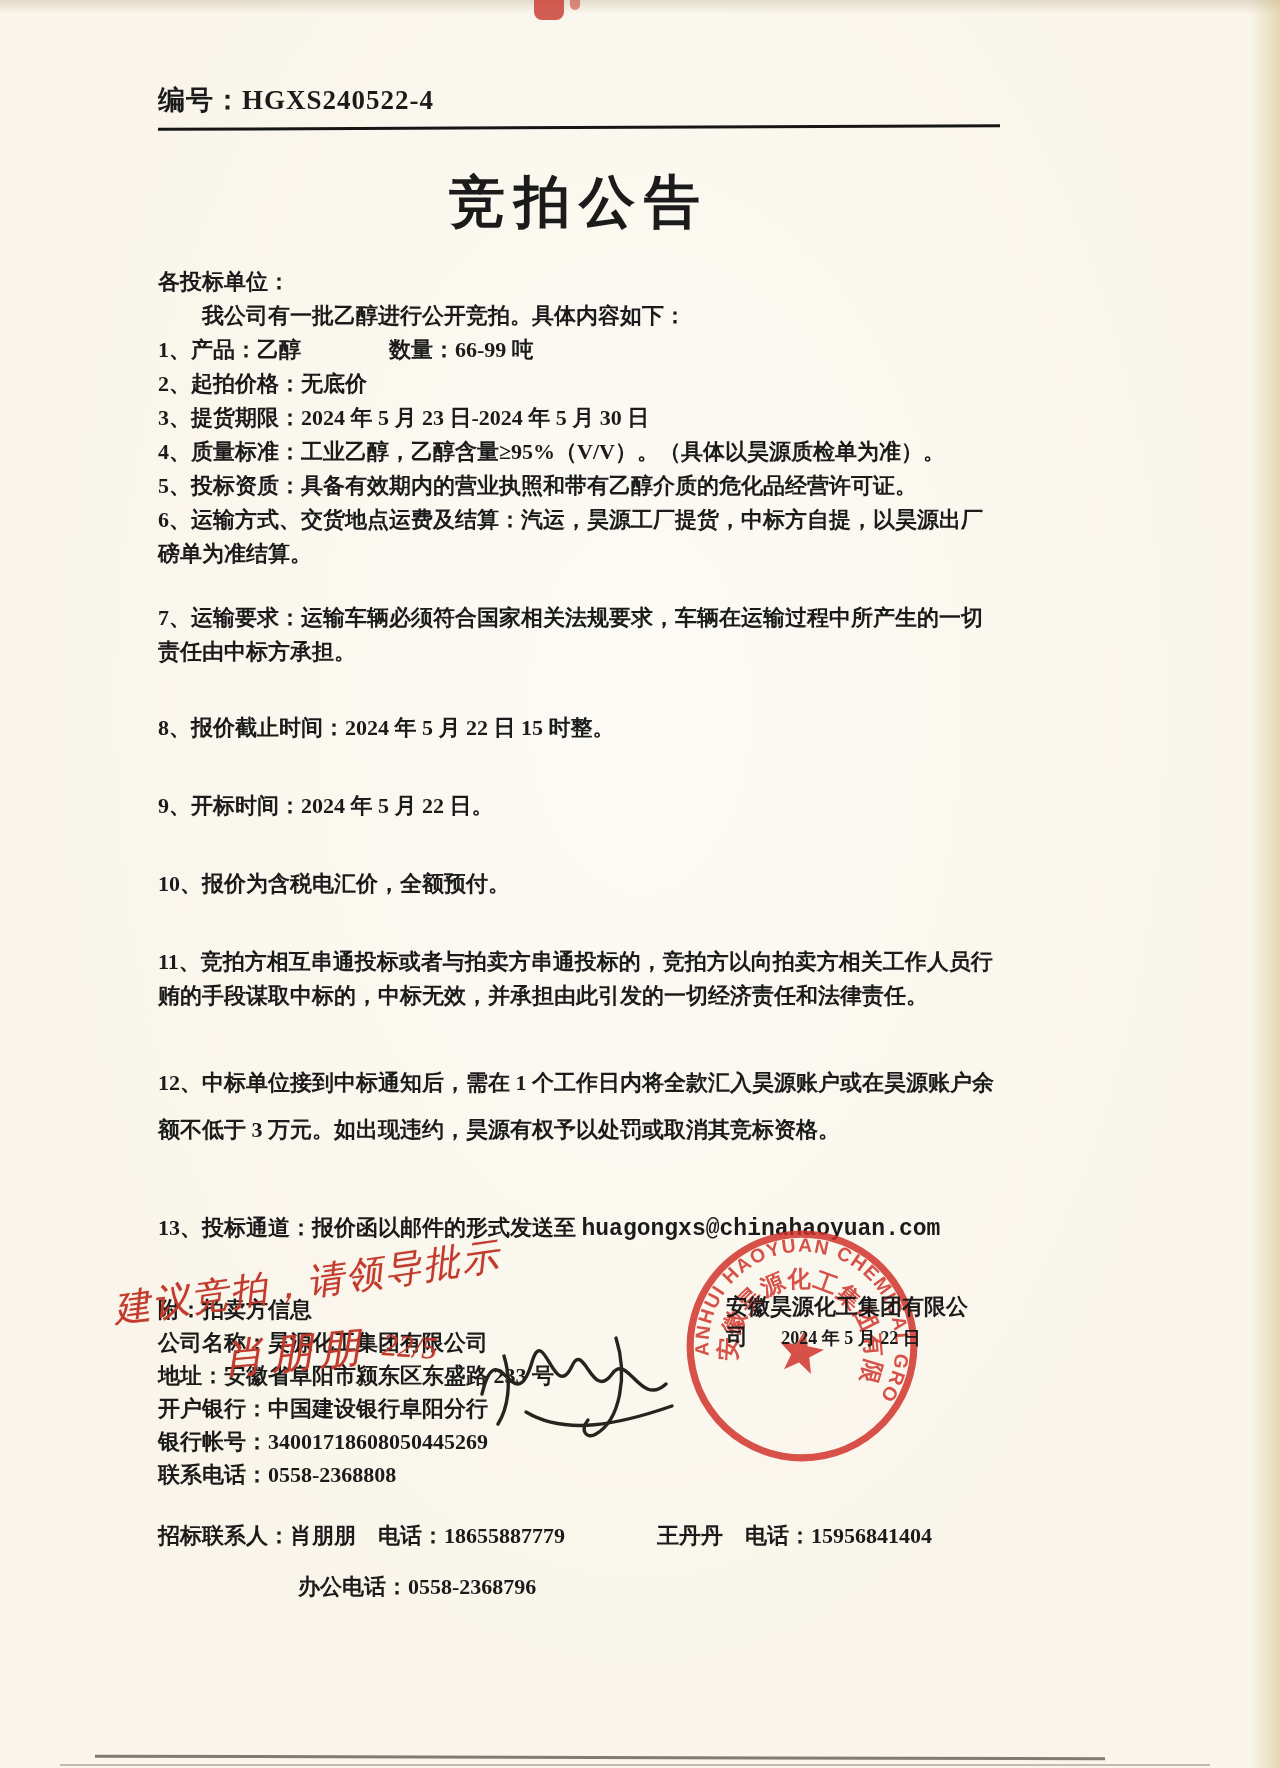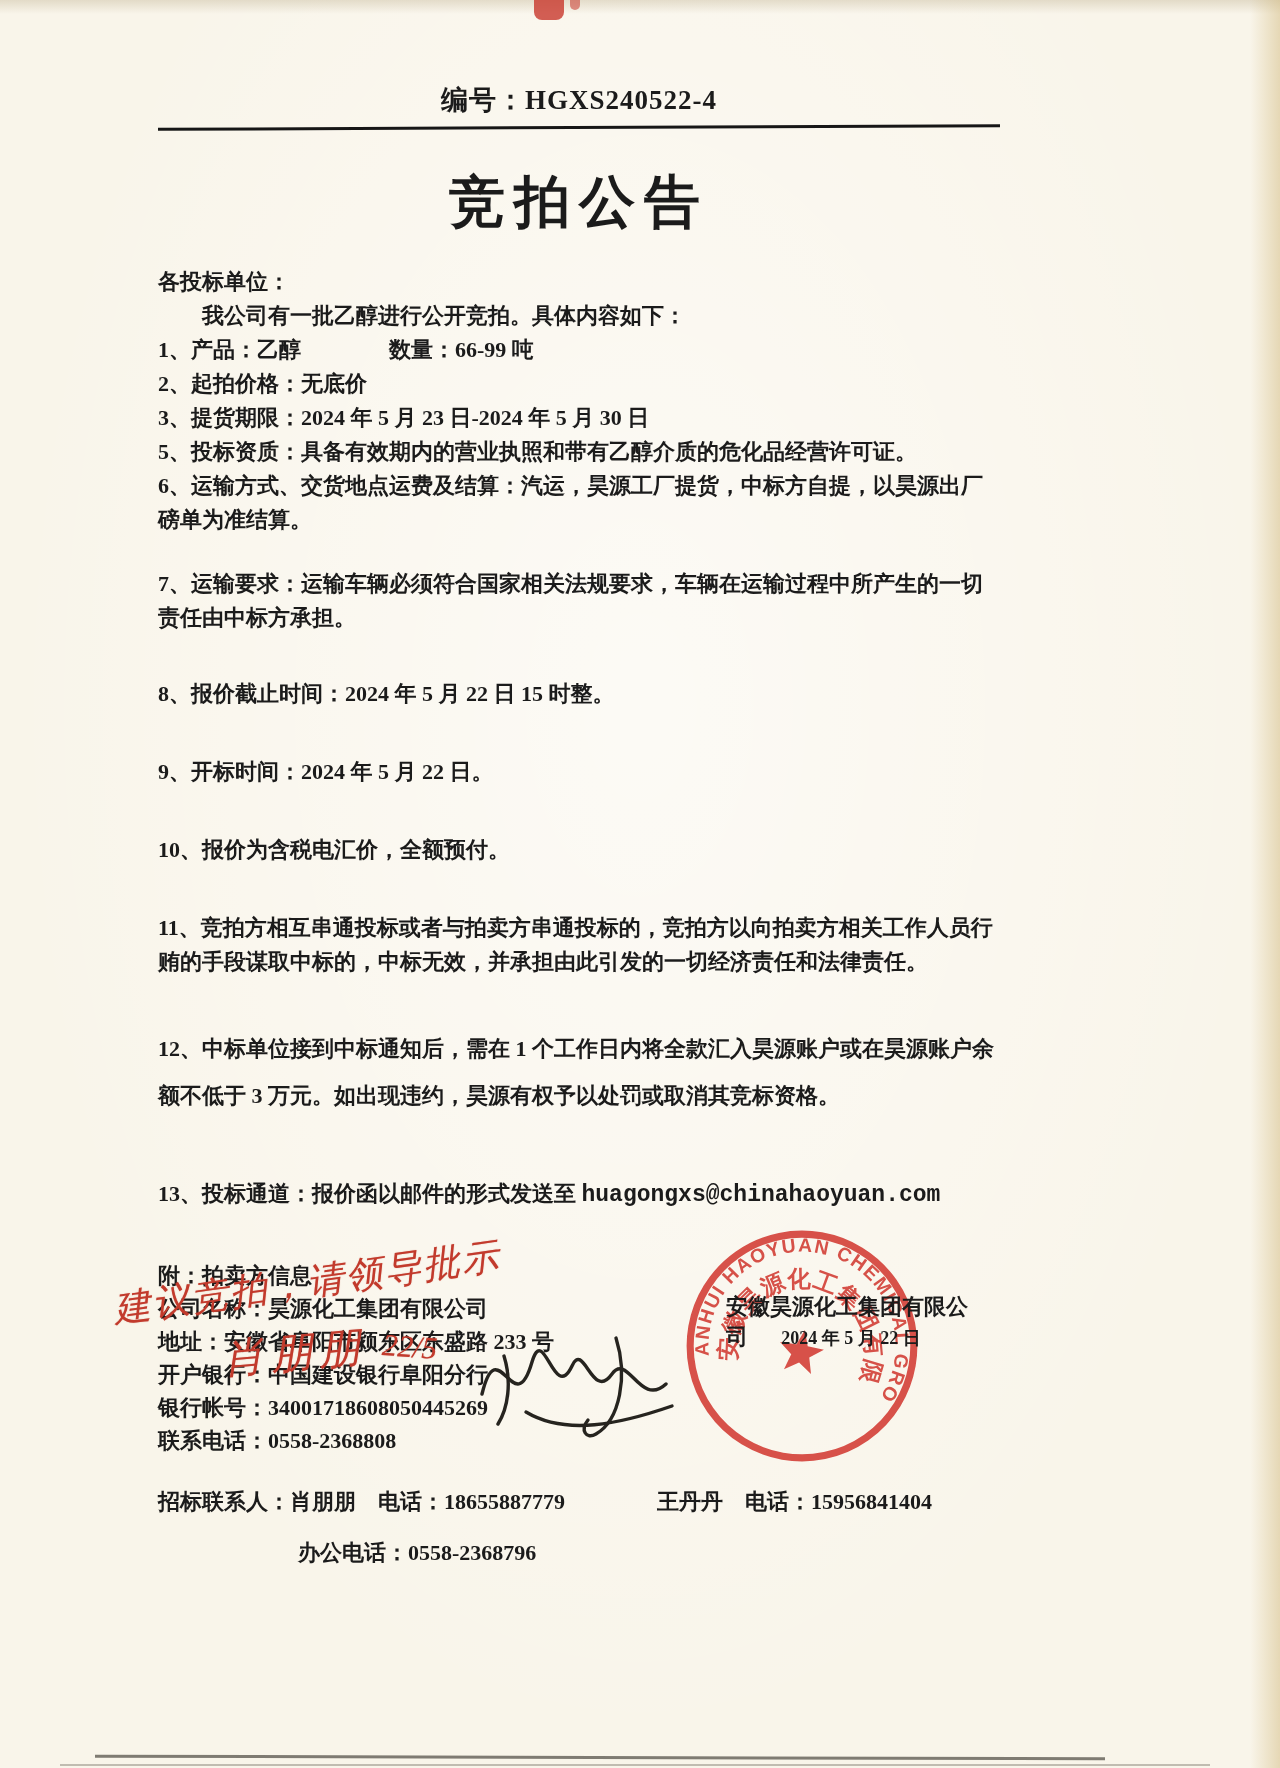--- a/index.html
+++ b/index.html
@@ -20,21 +20,21 @@
   .top-mark{position:absolute;left:534px;top:0;width:30px;height:20px;
     background:#c8372c;border-radius:0 0 8px 8px;opacity:.8;}
   .top-mark2{position:absolute;left:570px;top:0;width:10px;height:10px;
     background:#c8372c;border-radius:0 0 5px 5px;opacity:.55;}
   .bottom-line{position:absolute;left:95px;bottom:9px;width:1010px;height:3px;
     background:#56524a;opacity:.75;transform:rotate(.15deg);}
   .bottom-line2{position:absolute;left:60px;bottom:2px;width:1150px;height:2px;
     background:#8a8478;opacity:.5;}
 
   .content{position:absolute;left:158px;top:82px;width:842px;}
-  .doc-no{margin:0;text-align:center;font-size:27px;font-weight:700;letter-spacing:1px;}
+  .doc-no{margin:0;text-align:left;font-size:27px;font-weight:700;letter-spacing:1px;}
   .rule{height:3px;background:#161616;margin-top:8px;transform:rotate(-.25deg);}
   .title{margin:36px 0 0 0;text-align:center;font-size:56px;font-weight:700;letter-spacing:9px;}
   .body-text{font-size:22px;font-weight:600;}
   .body-text p{margin:0;line-height:34px;}
   .salutation{margin-top:24px !important;}
   .intro{text-indent:44px;}
   .items p.i7{margin-top:30px;}
   .items p.i8{margin-top:42px;}
   .items p.i9{margin-top:44px;font-family:Liberation Serif, serif;}
   .items p.i10{margin-top:44px;}
@@ -80,20 +80,21 @@
     <h1 class="title">竞拍公告</h1>
 
     <div class="body-text">
       <p class="salutation">各投标单位：</p>
       <p class="intro">我公司有一批乙醇进行公开竞拍。具体内容如下：</p>
 
       <div class="items">
         <p class="i1">1、产品：乙醇　　　　数量：66-99 吨</p>
         <p class="i2">2、起拍价格：无底价</p>
         <p class="i3">3、提货期限：2024 年 5 月 23 日-2024 年 5 月 30 日</p>
+        <p class="i4">4、质量标准：工业乙醇，乙醇含量≥95%（V/V）。（具体以昊源质检单为准）。</p>
         <p class="i5">5、投标资质：具备有效期内的营业执照和带有乙醇介质的危化品经营许可证。</p>
         <p class="i6">6、运输方式、交货地点运费及结算：汽运，昊源工厂提货，中标方自提，以昊源出厂磅单为准结算。</p>
         <p class="i7">7、运输要求：运输车辆必须符合国家相关法规要求，车辆在运输过程中所产生的一切责任由中标方承担。</p>
         <p class="i8">8、报价截止时间：2024 年 5 月 22 日 15 时整。</p>
         <p class="i9">9、开标时间：2024 年 5 月 22 日。</p>
         <p class="i10">10、报价为含税电汇价，全额预付。</p>
         <p class="i11">11、竞拍方相互串通投标或者与拍卖方串通投标的，竞拍方以向拍卖方相关工作人员行贿的手段谋取中标的，中标无效，并承担由此引发的一切经济责任和法律责任。</p>
         <p class="i12">12、中标单位接到中标通知后，需在 1 个工作日内将全款汇入昊源账户或在昊源账户余额不低于 3 万元。如出现违约，昊源有权予以处罚或取消其竞标资格。</p>
         <p class="i13"><span>13、投标通道：报价函以邮件的形式发送至 </span><span class="email">huagongxs@chinahaoyuan.com</span></p>
       </div>

